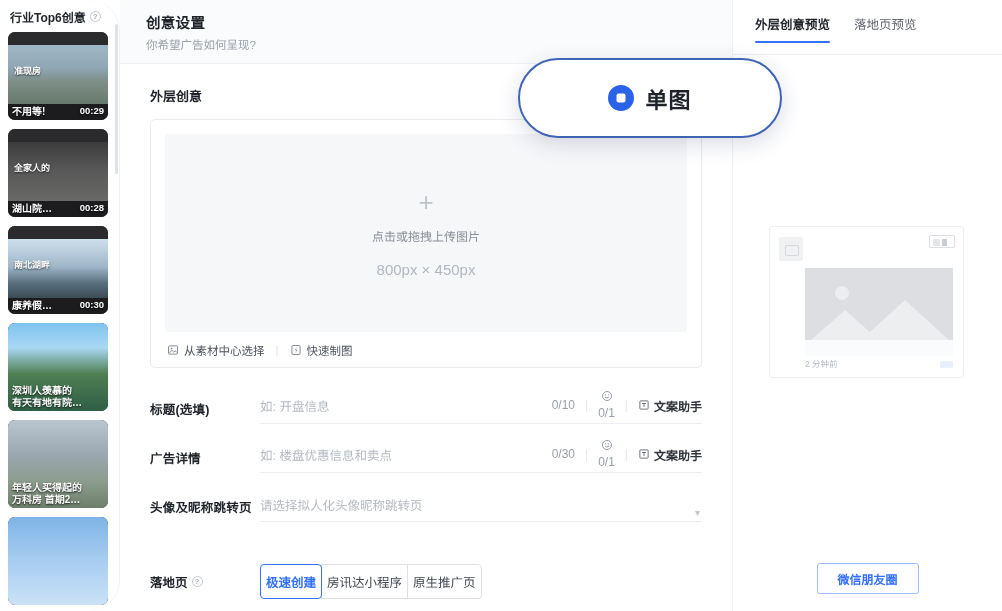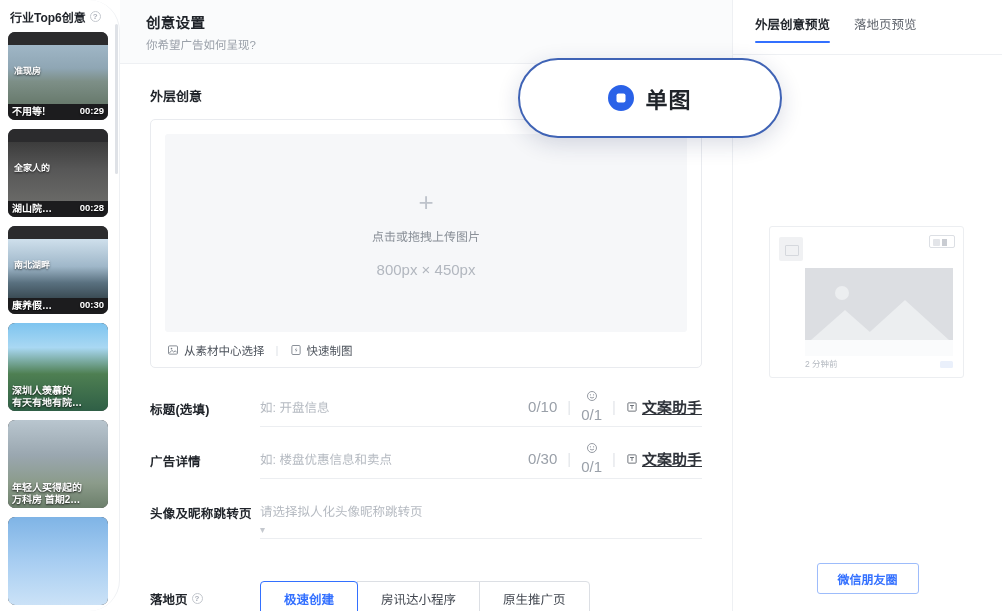--- a/index.html
+++ b/index.html
@@ -111,37 +111,37 @@
     font-weight: 700; padding-top: 9px; letter-spacing: .2px;
   }
   .fctrl { flex: 1; border-bottom: 1px solid #eceef1; padding-bottom: 3px; }
   .finput-line { display: flex; align-items: center; }
   .finput {
     flex: 1; border: none; outline: none; background: transparent;
     font-size: 12.5px; color: #1f2329; padding: 7px 0 4px 0;
     font-family: "Liberation Sans", sans-serif;
   }
   .finput::placeholder { color: #b5bac1; }
-  .fmeta { display: flex; align-items: center; gap: 10px; font-size: 15px; color: #9aa0a9; padding-left: 10px; white-space: nowrap; }
+  .fmeta { display: flex; align-items: center; gap: 10px; font-size: 12px; color: #9aa0a9; padding-left: 10px; white-space: nowrap; }
   .fmeta .bar { color: #e3e6ea; }
   .fmeta .emo { display: inline-flex; align-items: center; gap: 4px; flex-direction: column; }
-  .assist { display: inline-flex; align-items: center; gap: 4px; color: #30343b; font-weight: 700; cursor: pointer; text-decoration: underline; }
-  .select-line { display: flex; align-items: flex-start; flex-direction: column; }
+  .assist { display: inline-flex; align-items: center; gap: 4px; color: #30343b; font-weight: 700; cursor: pointer; }
+  .select-line { display: flex; align-items: flex-end; }
   .select-val { flex: 1; font-size: 12.5px; color: #b5bac1; padding: 7px 0 4px 0; }
   .chev { color: #c4c8ce; font-size: 10px; padding-right: 2px; }
 
   .landing-row { display: flex; align-items: center; margin-top: 42px; }
   .landing-label {
     width: 110px; flex: none; font-size: 12.5px; font-weight: 700; color: #1f2329;
     display: flex; align-items: center; gap: 4px;
   }
   .seg { display: flex; }
   .seg button {
     font-family: "Liberation Sans", sans-serif;
-    font-size: 12.5px; padding: 7px 23px;
+    font-size: 12.5px; padding: 7px 5px;
     background: #fff; border: 1px solid #dcdfe4; color: #41464f;
     cursor: pointer; margin-left: -1px;
   }
   .seg button:first-child { margin-left: 0; border-radius: 4px 0 0 4px; }
   .seg button:last-child { border-radius: 0 4px 4px 0; }
   .seg button.on {
     color: #3370ff; border-color: #3370ff; font-weight: 700;
     position: relative; z-index: 2; border-radius: 4px;
   }
 

